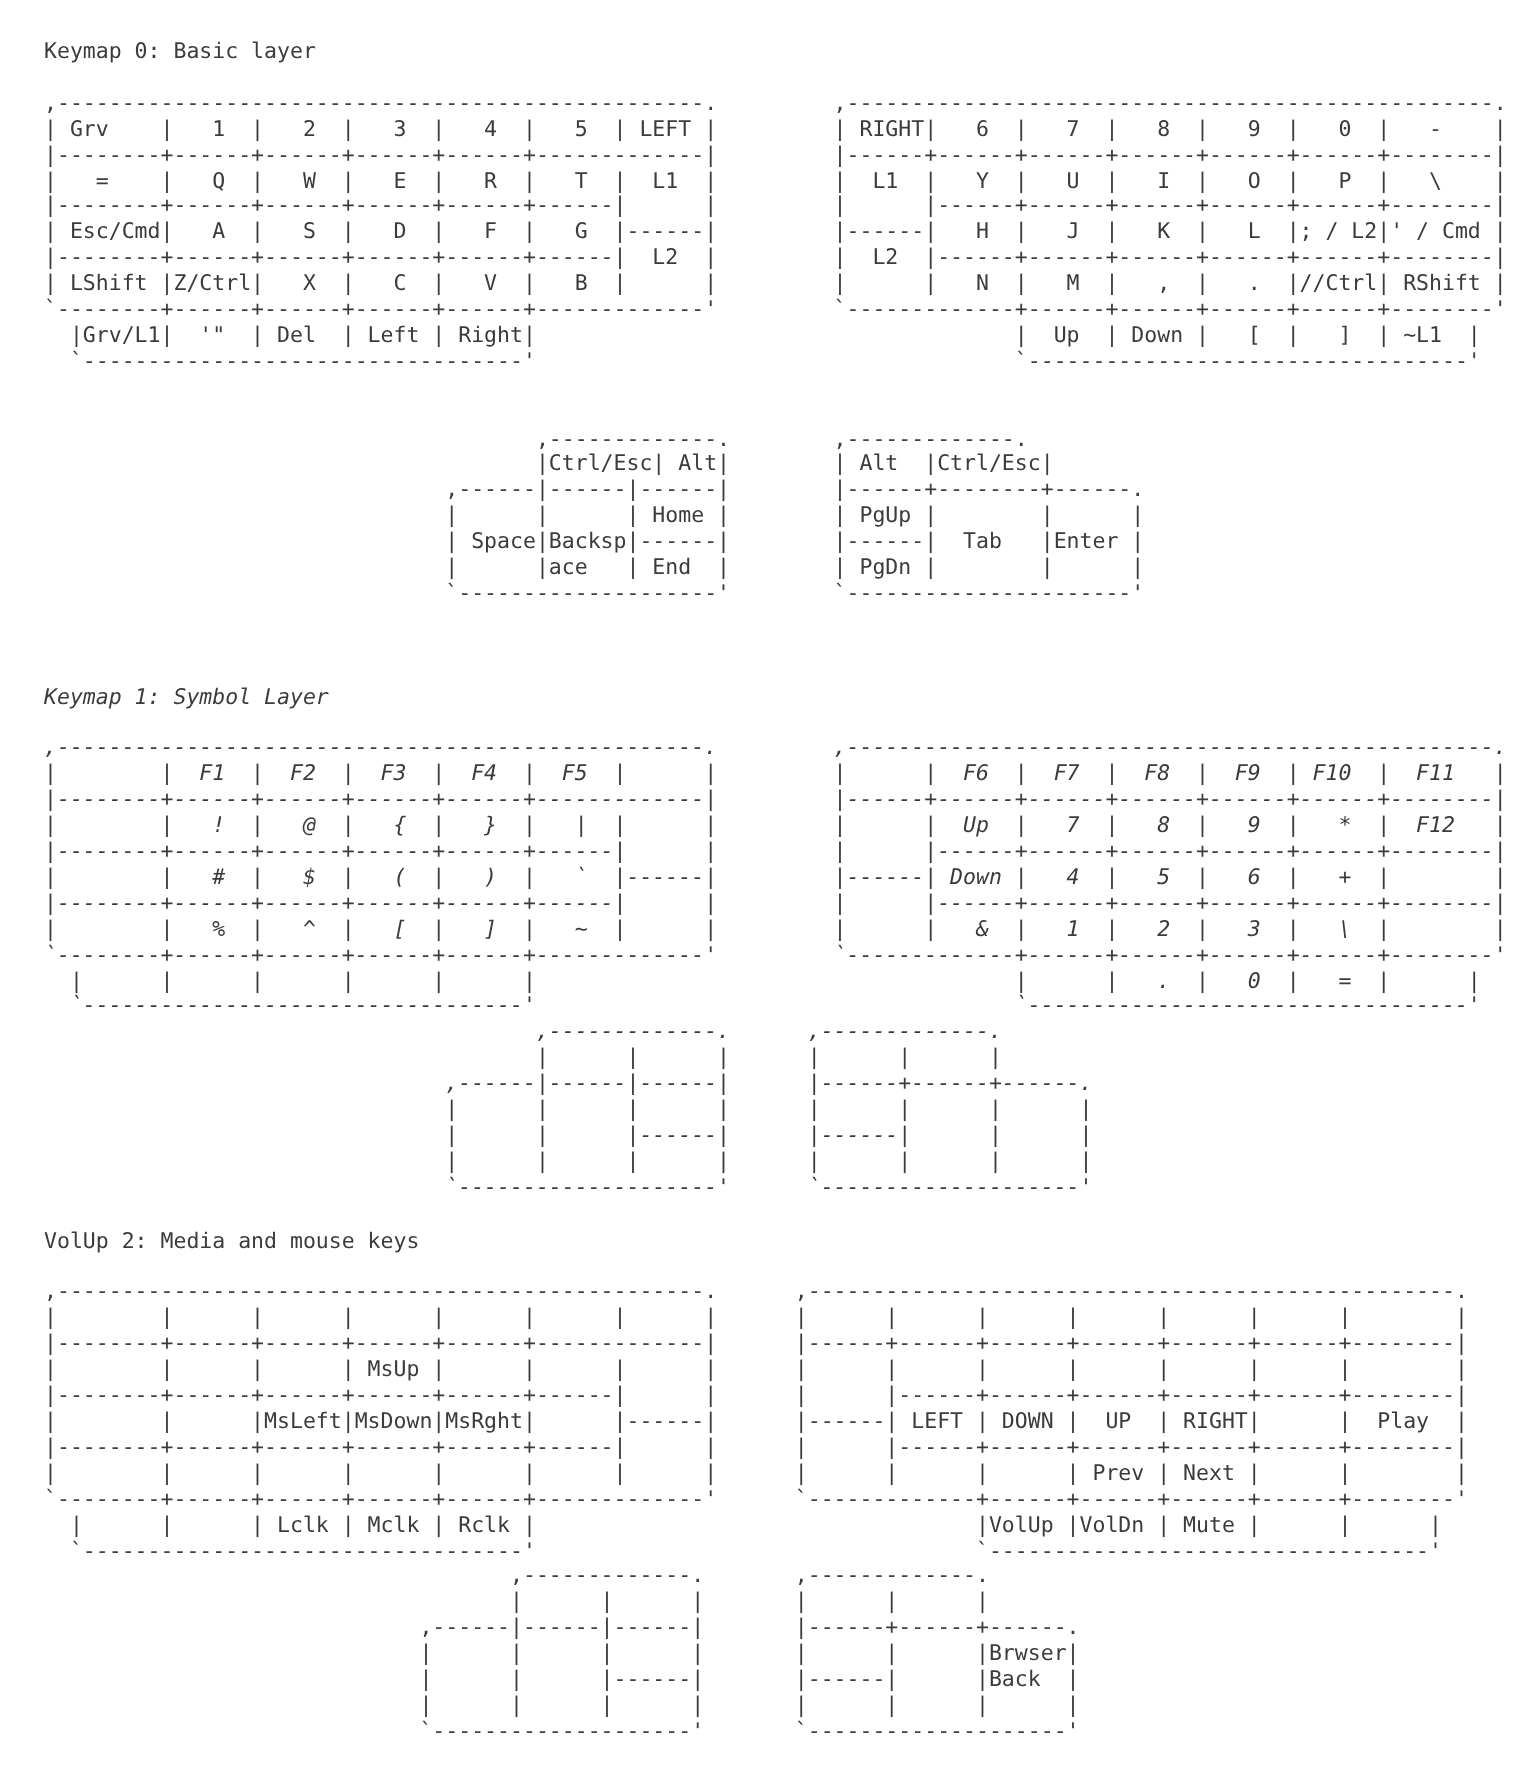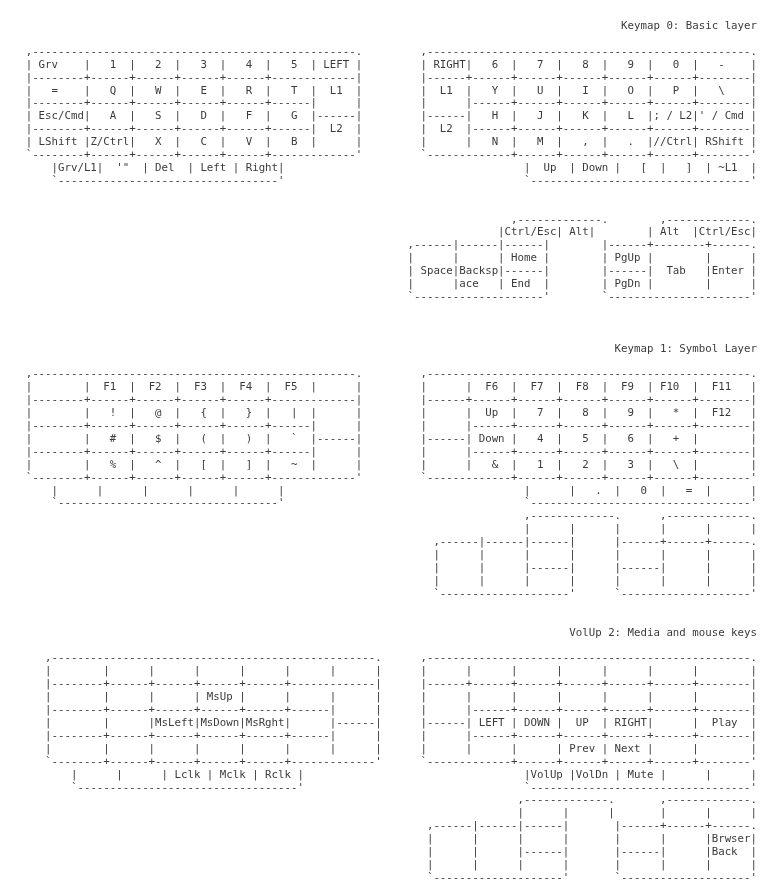--- a/index.html
+++ b/index.html
@@ -32,26 +32,26 @@
   }
   pre.km-art {
     margin: 12.9px 0 0 0;
     padding: 0;
     font-family: inherit;
     font-size: inherit;
     line-height: inherit;
     white-space: pre;
   }
   #km-section-0 { margin-bottom: 38.7px; } 
-  #km-section-1 { margin-bottom: 26px; } 
+  #km-section-1 { margin-bottom: 14px; font-style: italic; } 
 </style>
 </head>
 <body style="background: rgb(255, 255, 255);">
 
-<main class="doc" style="color: rgb(59, 59, 59); text-align: right;">
+<main class="doc" style="color: rgb(59, 59, 59);">
 
   <section class="km" id="km-section-0">
     <div class="km-title">Keymap 0: Basic layer</div>
     <pre class="km-art">,--------------------------------------------------.         ,--------------------------------------------------.
 | Grv    |   1  |   2  |   3  |   4  |   5  | LEFT |         | RIGHT|   6  |   7  |   8  |   9  |   0  |   -    |
 |--------+------+------+------+------+-------------|         |------+------+------+------+------+------+--------|
 |   =    |   Q  |   W  |   E  |   R  |   T  |  L1  |         |  L1  |   Y  |   U  |   I  |   O  |   P  |   \    |
 |--------+------+------+------+------+------|      |         |      |------+------+------+------+------+--------|
 | Esc/Cmd|   A  |   S  |   D  |   F  |   G  |------|         |------|   H  |   J  |   K  |   L  |; / L2|' / Cmd |
 |--------+------+------+------+------+------|  L2  |         |  L2  |------+------+------+------+------+--------|

